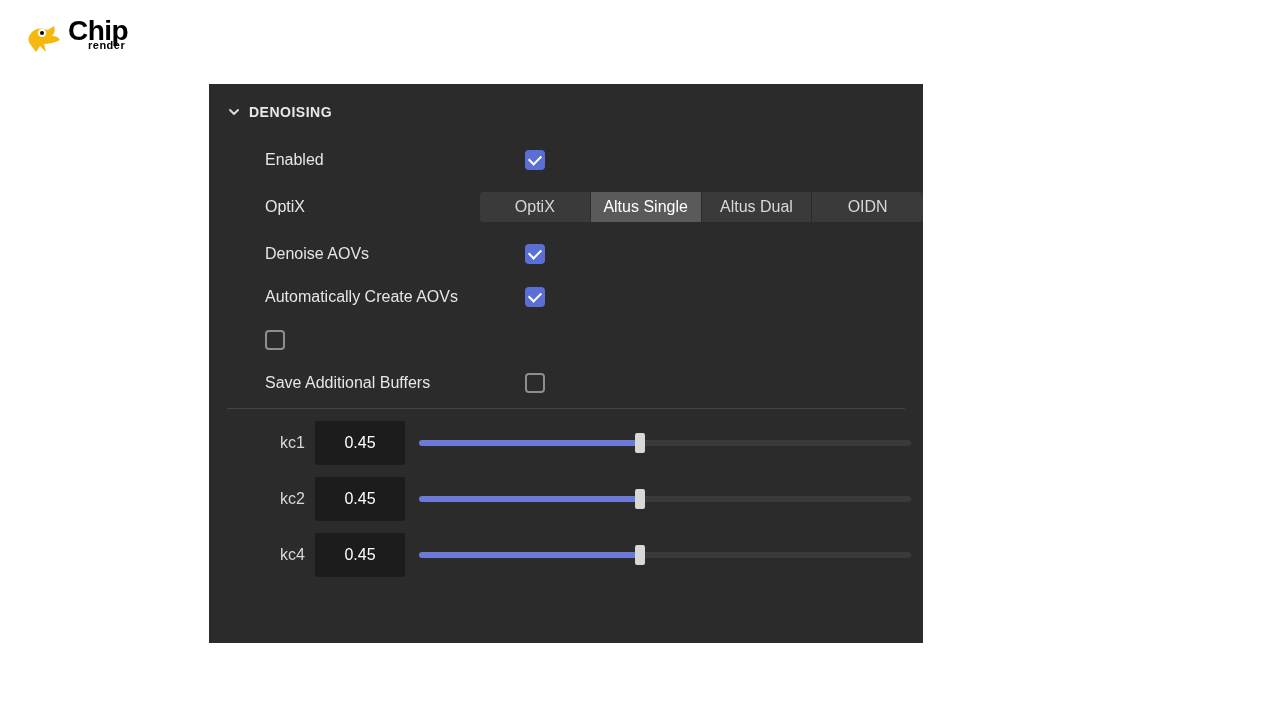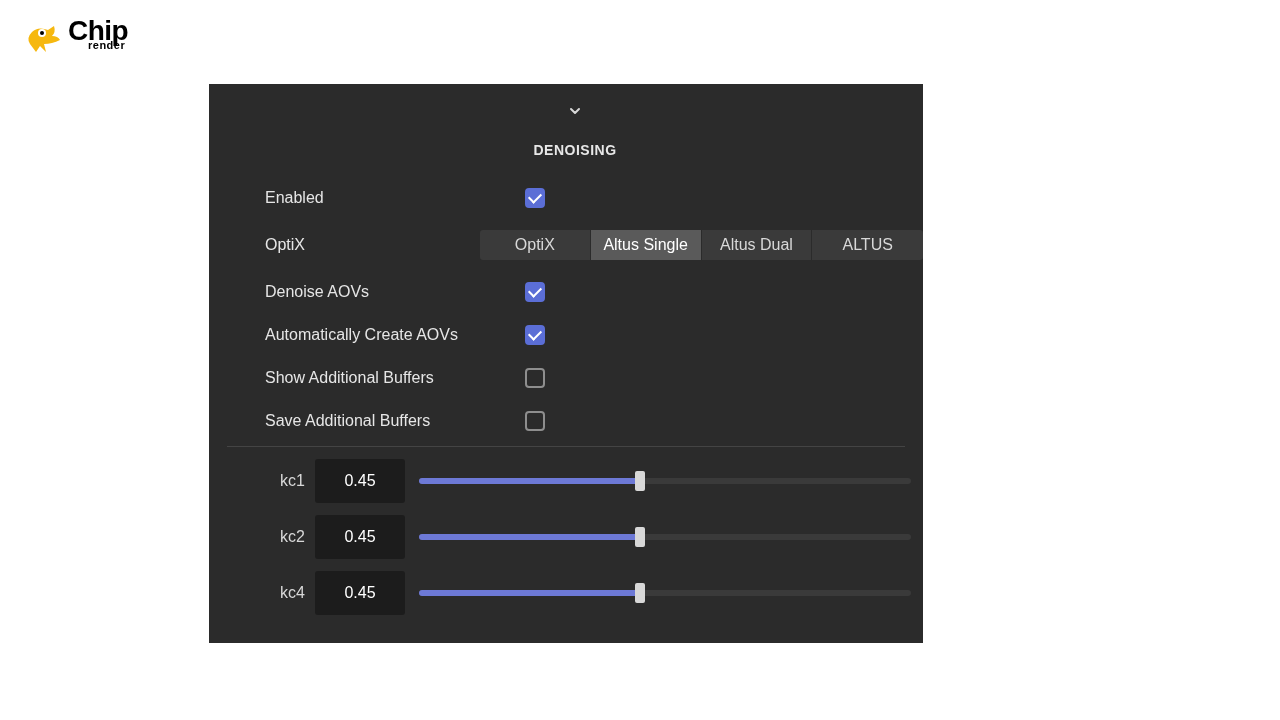--- a/index.html
+++ b/index.html
@@ -50,28 +50,27 @@
     width: 714px;
     height: 559px;
     background: #2b2b2b;
     color: #d8d8d8;
     font-size: 15px;
   }
 
   .section-header {
     display: flex;
     align-items: center;
-    gap: 24px;
+    gap: 8px;
     padding: 20px 0 14px 18px;
     font-weight: 700;
     letter-spacing: 0.5px;
     color: #e8e8e8;
     font-size: 14px;
     cursor: pointer;
-    flex-direction: column;
   }
   .chevron {
     width: 14px;
     height: 14px;
     display: inline-flex;
     align-items: center;
     justify-content: center;
   }
   .chevron svg { width: 12px; height: 12px; }
 
@@ -228,36 +227,35 @@
     <span class="label">Enabled</span>
     <span class="checkbox checked"></span>
   </div>
 
   <div class="row">
     <span class="label">OptiX</span>
     <div class="engine-group">
       <div class="engine-btn">OptiX</div>
       <div class="engine-btn selected">Altus Single</div>
       <div class="engine-btn">Altus Dual</div>
-      <div class="engine-btn">ALTUS</div>
+      <div class="engine-btn">OIDN</div>
     </div>
   </div>
 
   <div class="row">
     <span class="label">Denoise AOVs</span>
     <span class="checkbox checked"></span>
   </div>
 
   <div class="row">
     <span class="label">Automatically Create AOVs</span>
     <span class="checkbox checked"></span>
   </div>
 
   <div class="row">
-    <span class="label">Show Additional Buffers</span>
     <span class="checkbox"></span>
   </div>
 
   <div class="row">
     <span class="label">Save Additional Buffers</span>
     <span class="checkbox"></span>
   </div>
 
   <div class="divider"></div>
 

